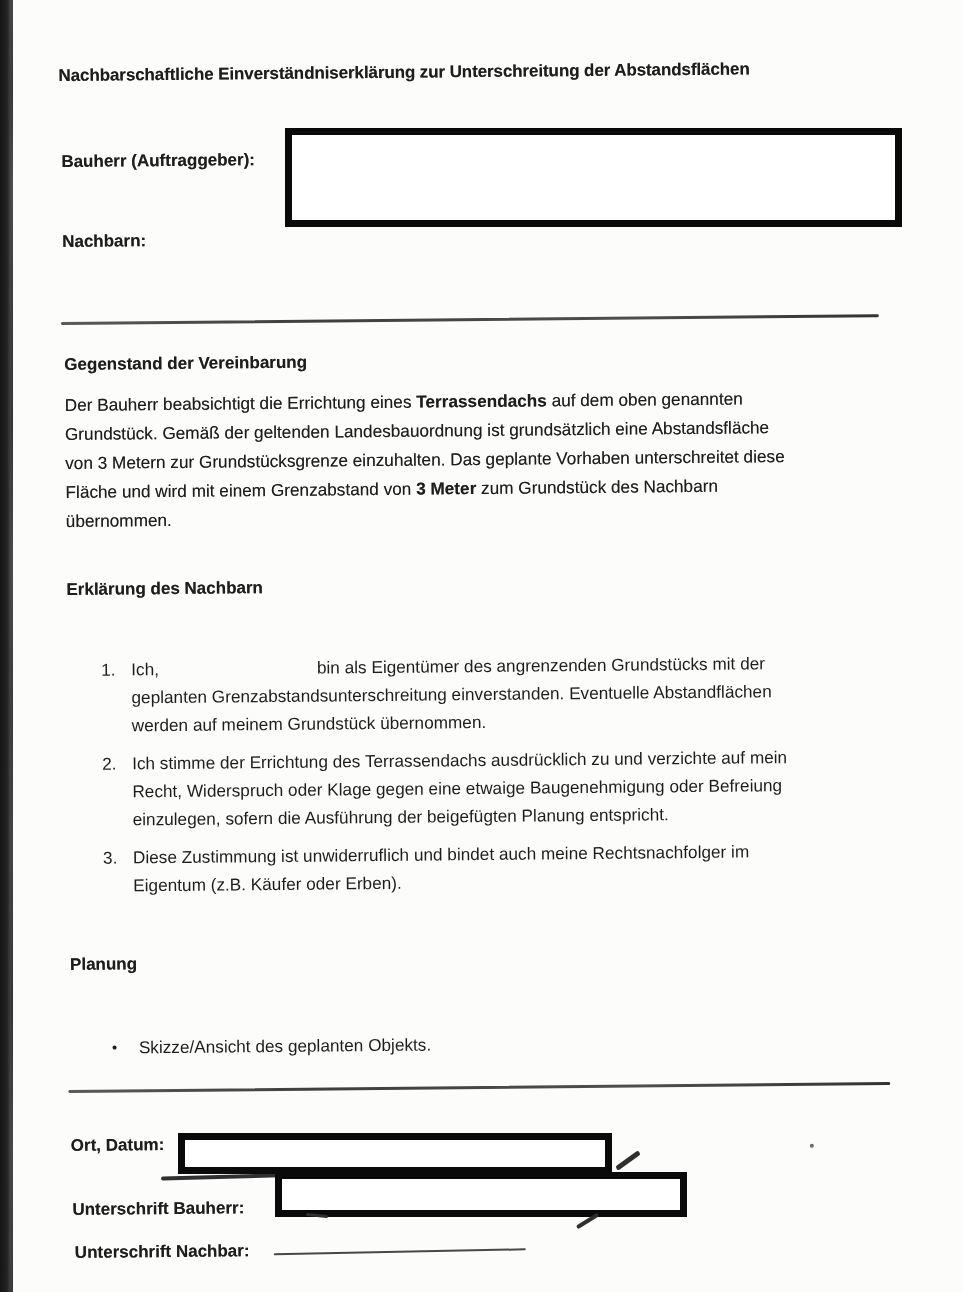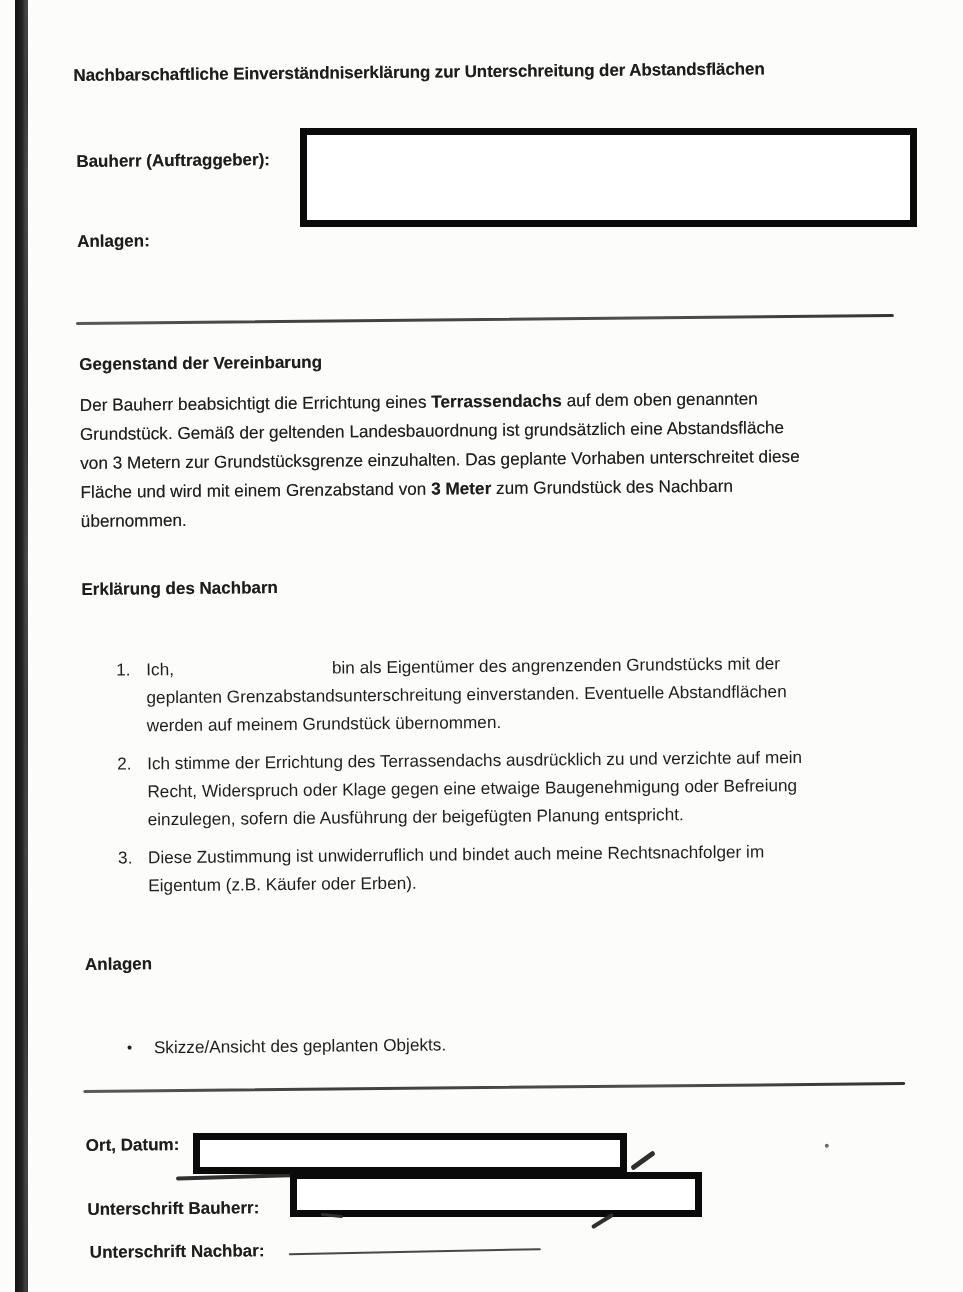--- a/index.html
+++ b/index.html
@@ -2,21 +2,21 @@
 <html><head>
 <meta charset="utf-8">
 <style>
   html,body{margin:0;padding:0;}
   body{
     width:963px;height:1292px;position:relative;overflow:hidden;
     background:#fcfcfb;
     font-family:"Liberation Sans", sans-serif;
     color:#1d1d1d;
   }
-  .page{position:absolute;inset:0;margin-left:15px;}
+  .page{position:absolute;inset:0;}
   
   .scan{
     position:absolute;inset:0;
     transform:rotate(-0.55deg);
     transform-origin:50% 50%;
   }
   .t{position:absolute;white-space:nowrap;text-shadow:0 0 0.5px rgba(25,25,25,.55);}
   .bold{font-weight:700;}
   .title{font-size:17px;font-weight:700;letter-spacing:-0.1px;}
   .label{font-size:17px;font-weight:700;}
@@ -48,21 +48,21 @@
 <body>
 
 <div class="page">
 
   <div class="scan">
 
     <div class="t title" style="left:64px;top:62px;">Nachbarschaftliche Einverständniserklärung zur Unterschreitung der Abstandsflächen</div>
 
     <div class="t label" style="left:66px;top:148px;">Bauherr (Auftraggeber):</div>
 
-    <div class="t label" style="left:66px;top:228px;">Anlagen:</div>
+    <div class="t label" style="left:66px;top:228px;">Nachbarn:</div>
 
     <div class="divider thin-fade" style="left:64px;top:318px;width:818px;"></div>
 
     <div class="t heading" style="left:67px;top:351px;">Gegenstand der Vereinbarung</div>
 
     <div class="t bodytext" style="left:67px;top:387px;">
         <div class="tl"><span>Der Bauherr beabsichtigt die Errichtung eines </span><span class="bold">Terrassendachs</span><span> auf dem oben genannten</span></div>
         <div class="tl"><span>Grundstück. Gemäß der geltenden Landesbauordnung ist grundsätzlich eine Abstandsfläche</span></div>
         <div class="tl"><span>von 3 Metern zur Grundstücksgrenze einzuhalten. Das geplante Vorhaben unterschreitet diese</span></div>
         <div class="tl"><span>Fläche und wird mit einem Grenzabstand von </span><span class="bold">3 Meter</span><span> zum Grundstück des Nachbarn</span></div>
@@ -90,21 +90,21 @@
     </div>
 
     <div class="oli" style="left:101px;top:840px;">
       <span class="num">3.</span>
       <div>
           <div class="tl"><span>Diese Zustimmung ist unwiderruflich und bindet auch meine Rechtsnachfolger im</span></div>
           <div class="tl"><span>Eigentum (z.B. Käufer oder Erben).</span></div>
         </div>
     </div>
 
-    <div class="t heading" style="left:67px;top:951px;">Anlagen</div>
+    <div class="t heading" style="left:67px;top:951px;">Planung</div>
 
     <div class="buli" style="left:108px;top:1032px;">
       <span class="dot">•</span>
       <span>Skizze/Ansicht des geplanten Objekts.</span>
     </div>
 
     <div class="divider thin-fade" style="left:64px;top:1086px;width:822px;"></div>
 
     <div class="t label" style="left:66px;top:1132px;">Ort, Datum:</div>
 

